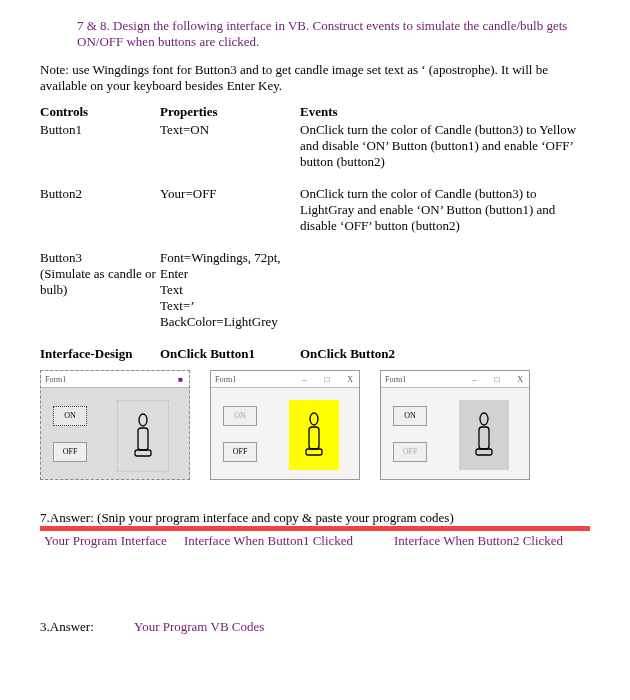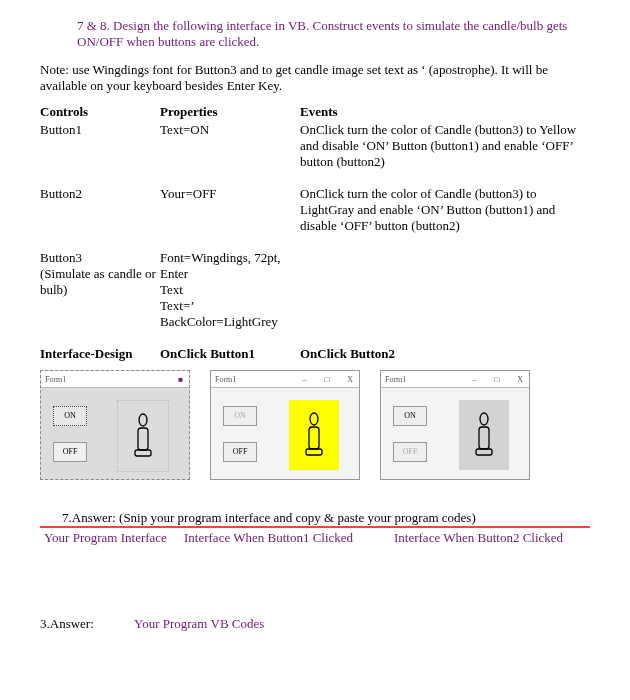--- a/index.html
+++ b/index.html
@@ -55,25 +55,25 @@
   .candle-slot {
     position: absolute; right: 20px; top: 12px;
     width: 50px; height: 70px;
     display: flex; align-items: center; justify-content: center;
   }
   .candle-slot.boxed { border: 1px dotted #bbb; }
   .candle-slot.yellow { background: #ffff00; }
   .candle-slot.gray { background: #d3d3d3; }
   .candle-svg { width: 28px; height: 48px; }
   .ans7 { margin-top: 20px; }
-  .ans7-head { color: #000; margin-left: 22px; }
+  .ans7-head { color: #000; }
   .ans7-tbl { border-collapse: collapse; width: 100%; }
   .ans7-tbl td {
     border: none;
-    border-top: 2px solid #ef4444;
+    border-top: 5px solid #ef4444;
     padding: 2px 4px 50px 4px;
     font-size: 13px;
     vertical-align: top;
   }
   .ans8 { margin-top: 20px; }
 </style>
 </head>
 <body>
 
 <div class="page">

